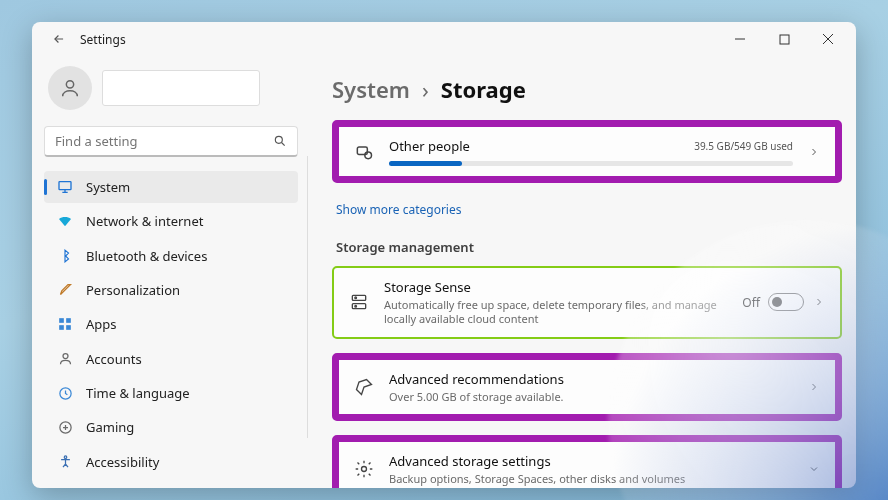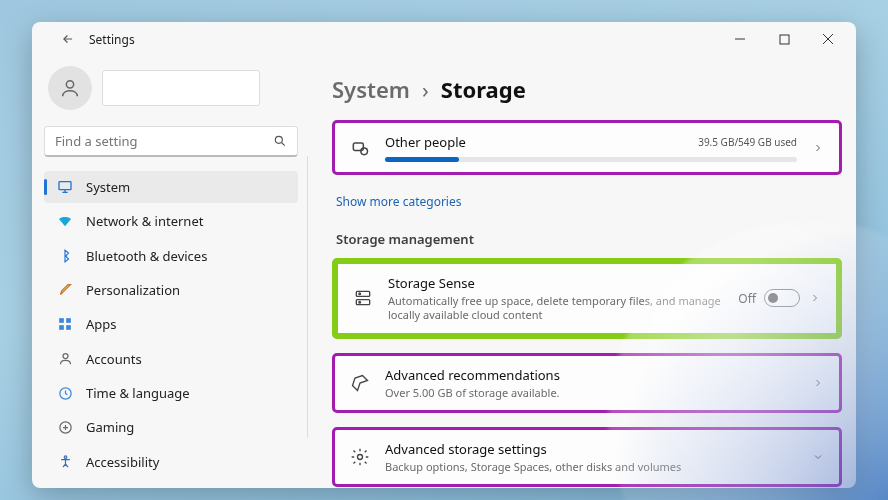--- a/index.html
+++ b/index.html
@@ -15,21 +15,21 @@
                 radial-gradient(circle at 70% 70%, rgba(43,85,180,0.5), rgba(255,255,255,0) 70%);
     border-radius:50%; filter: blur(2px);
   }
   .window {
     position:absolute; left:32px; top:22px; width:824px; height:466px;
     background:#f7f7f7; border-radius:8px; overflow:hidden;
     box-shadow: 0 8px 30px rgba(0,0,0,0.25);
     display:flex; flex-direction:column;
   }
   .titlebar {
-    height:34px; display:flex; align-items:center; padding:0 6px 0 23px;
+    height:34px; display:flex; align-items:center; padding:0 6px 0 14px;
     color:#222; font-size:12px;
   }
   .back { width:26px; height:26px; display:flex; align-items:center; justify-content:center; color:#555; }
   .title { margin-left:8px; }
   .win-controls { margin-left:auto; display:flex; gap:0; }
   .win-btn { width:44px; height:34px; display:flex; align-items:center; justify-content:center; color:#333; }
   .main { display:flex; flex:1; min-height:0; }
   .sidebar {
     width:276px; padding:4px 10px 10px 12px; display:flex; flex-direction:column; gap:6px;
     position:relative;
@@ -66,25 +66,25 @@
   .nav-icon { width:18px; height:18px; display:flex; align-items:center; justify-content:center; }
 
   .content {
     flex:1; padding:4px 14px 0 24px; overflow-y:auto; overflow-x:hidden;
   }
   .breadcrumb { display:flex; align-items:baseline; gap:12px; margin:14px 0 16px 0; }
   .bc-parent { font-size:22px; font-weight:600; color:#6b6b6b; }
   .bc-sep { font-size:22px; color:#6b6b6b; }
   .bc-current { font-size:22px; font-weight:700; color:#111; }
   .card {
-    background:#fdfdfd; border:3px solid #a21caf; border-radius:5px;
+    background:#fdfdfd; border:7px solid #a21caf; border-radius:5px;
     padding:10px 14px 10px 14px; display:flex; align-items:center; gap:14px;
     margin-bottom:14px;
   }
-  .card.highlight { border:6px solid #84cc16;justify-content:flex-end; }
+  .card.highlight { border:2px solid #84cc16;justify-content:flex-end; }
   .card .lead-icon { width:22px; height:22px; display:flex; align-items:center; justify-content:center; color:#444; flex-shrink:0;}
   .card .body { flex:1; min-width:0; }
   .card .title-row { font-size:13px; color:#111; }
   .card .sub { font-size:11px; color:#6a6a6a; margin-top:2px; line-height:1.3; }
   .card .tail { display:flex; align-items:center; gap:8px; }
   .chev { width:14px; color:#555; }
   .bar { height:5px; background:#e6e6e6; border-radius:3px; position:relative; margin-top:6px;}
   .bar .fill { position:absolute; left:0; top:0; bottom:0; width:18%; background:#0a66c2; border-radius:3px; }
   .cat-top { display:flex; align-items:center; justify-content:space-between; }
   .usage { font-size:10px; color:#555; }

